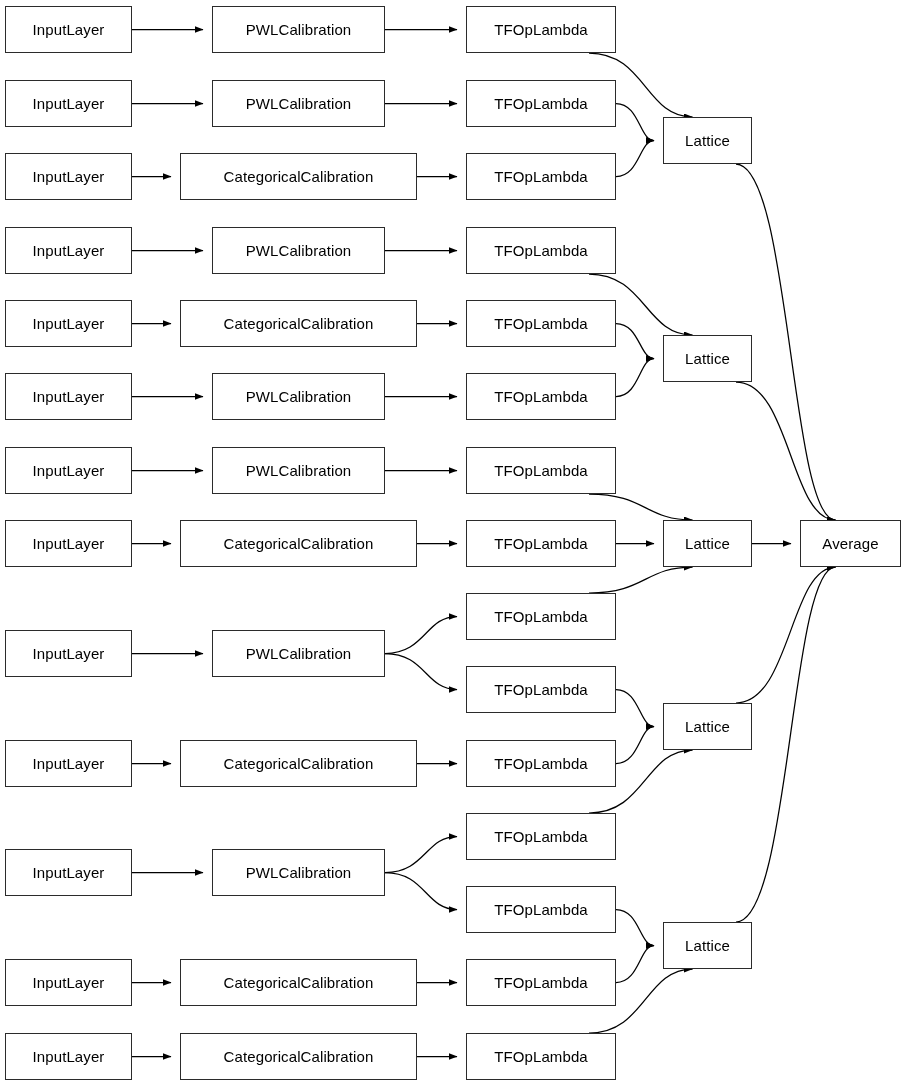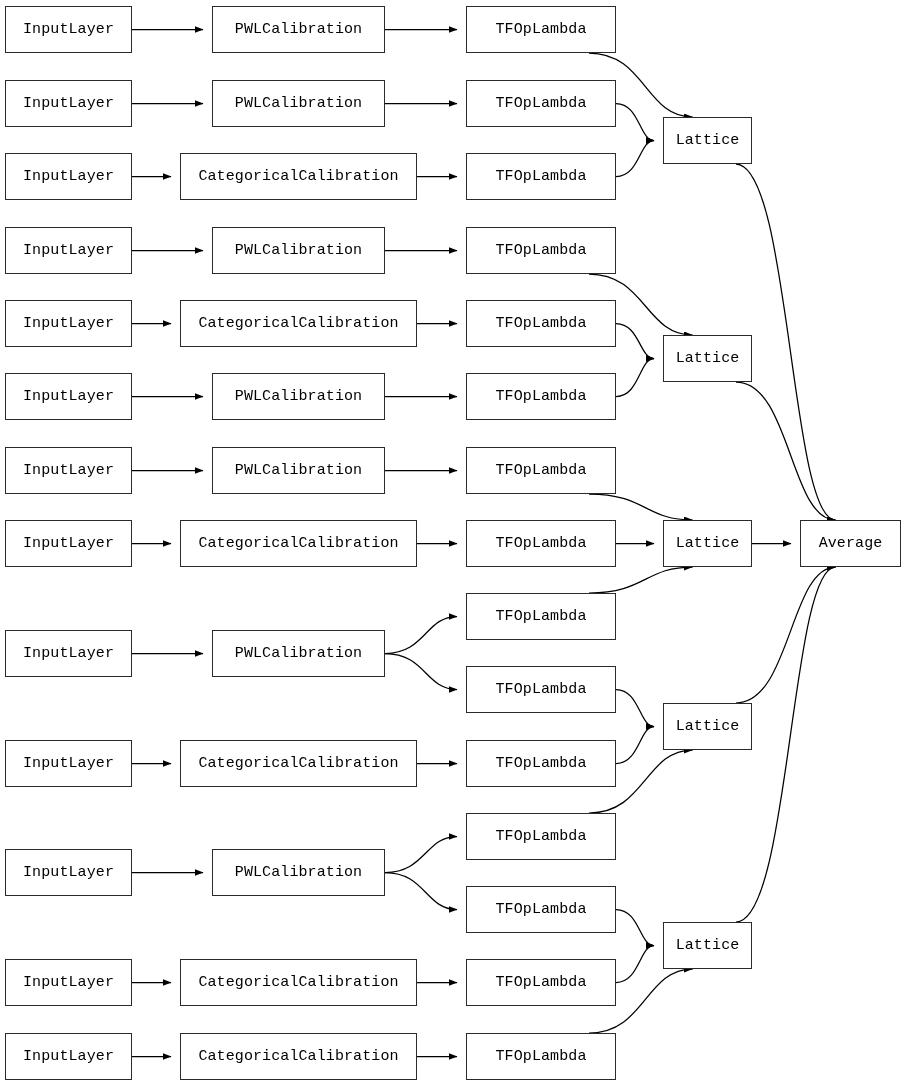--- a/index.html
+++ b/index.html
@@ -5,21 +5,21 @@
   html, body {
     margin: 0;
     padding: 0;
     background: #ffffff;
   }
   #canvas {
     position: relative;
     width: 905px;
     height: 1087px;
     background: #ffffff;
-    font-family: Liberation Mono, monospace;
+    font-family: Liberation Sans, sans-serif;
     overflow: hidden;
   }
   #edge-layer {
     position: absolute;
     left: 0; top: 0;
     width: 905px;
     height: 1087px;
     pointer-events: none;
   }
   .node {

